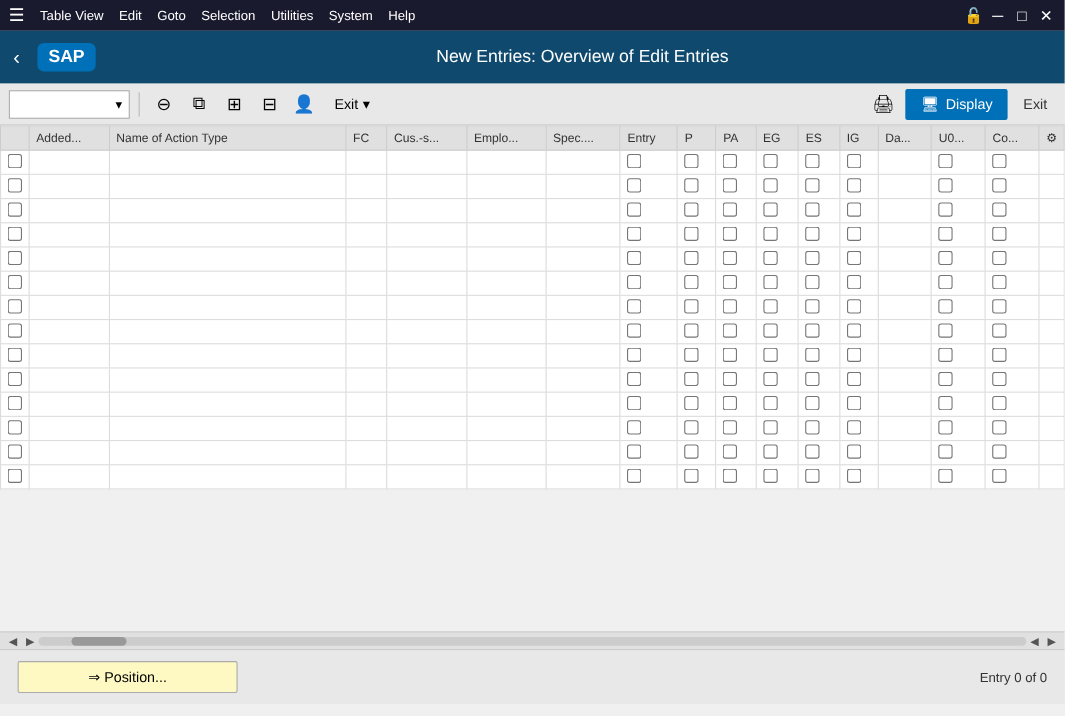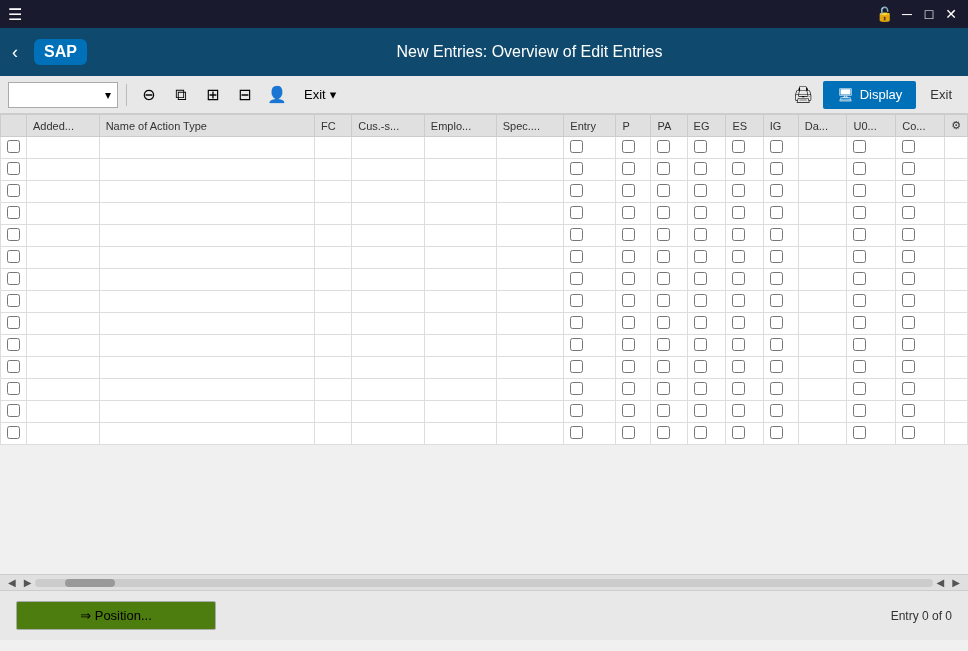--- a/index.html
+++ b/index.html
@@ -182,21 +182,21 @@
       color: #0070b8;
       background: white;
       padding: 6px 20px;
       cursor: pointer;
       border-radius: 2px;
       font-size: 13px;
       min-width: 110px;
     }
     .position-btn {
       border: 1px solid #aaa;
-      background: #4d7c0f;
+      background: #fef9c3;
       padding: 6px 32px;
       cursor: pointer;
       border-radius: 2px;
       font-size: 13px;
       min-width: 200px;
       display: flex; align-items: center; gap: 8px;
       justify-content: center;
     }
     .entry-info { margin-left: auto; font-size: 12px; color: #333; }
 
@@ -232,20 +232,29 @@
       width: 3px;
       background: #333;
     }
   </style>
 </head>
 <body>
 
 <div class="title-bar">
   <div class="title-bar-left">
     <span style="cursor:pointer;font-size:16px;">☰</span>
+    <div class="title-bar-menu">
+      <span class="menu-item">Table View</span>
+      <span class="menu-item">Edit</span>
+      <span class="menu-item">Goto</span>
+      <span class="menu-item">Selection</span>
+      <span class="menu-item">Utilities</span>
+      <span class="menu-item">System</span>
+      <span class="menu-item">Help</span>
+    </div>
   </div>
   <div class="title-bar-controls">
     <span style="font-size:14px;">🔓</span>
     <span class="win-btn">─</span>
     <span class="win-btn">□</span>
     <span class="win-btn close">✕</span>
   </div>
 </div>
 
 <div class="app-header">

